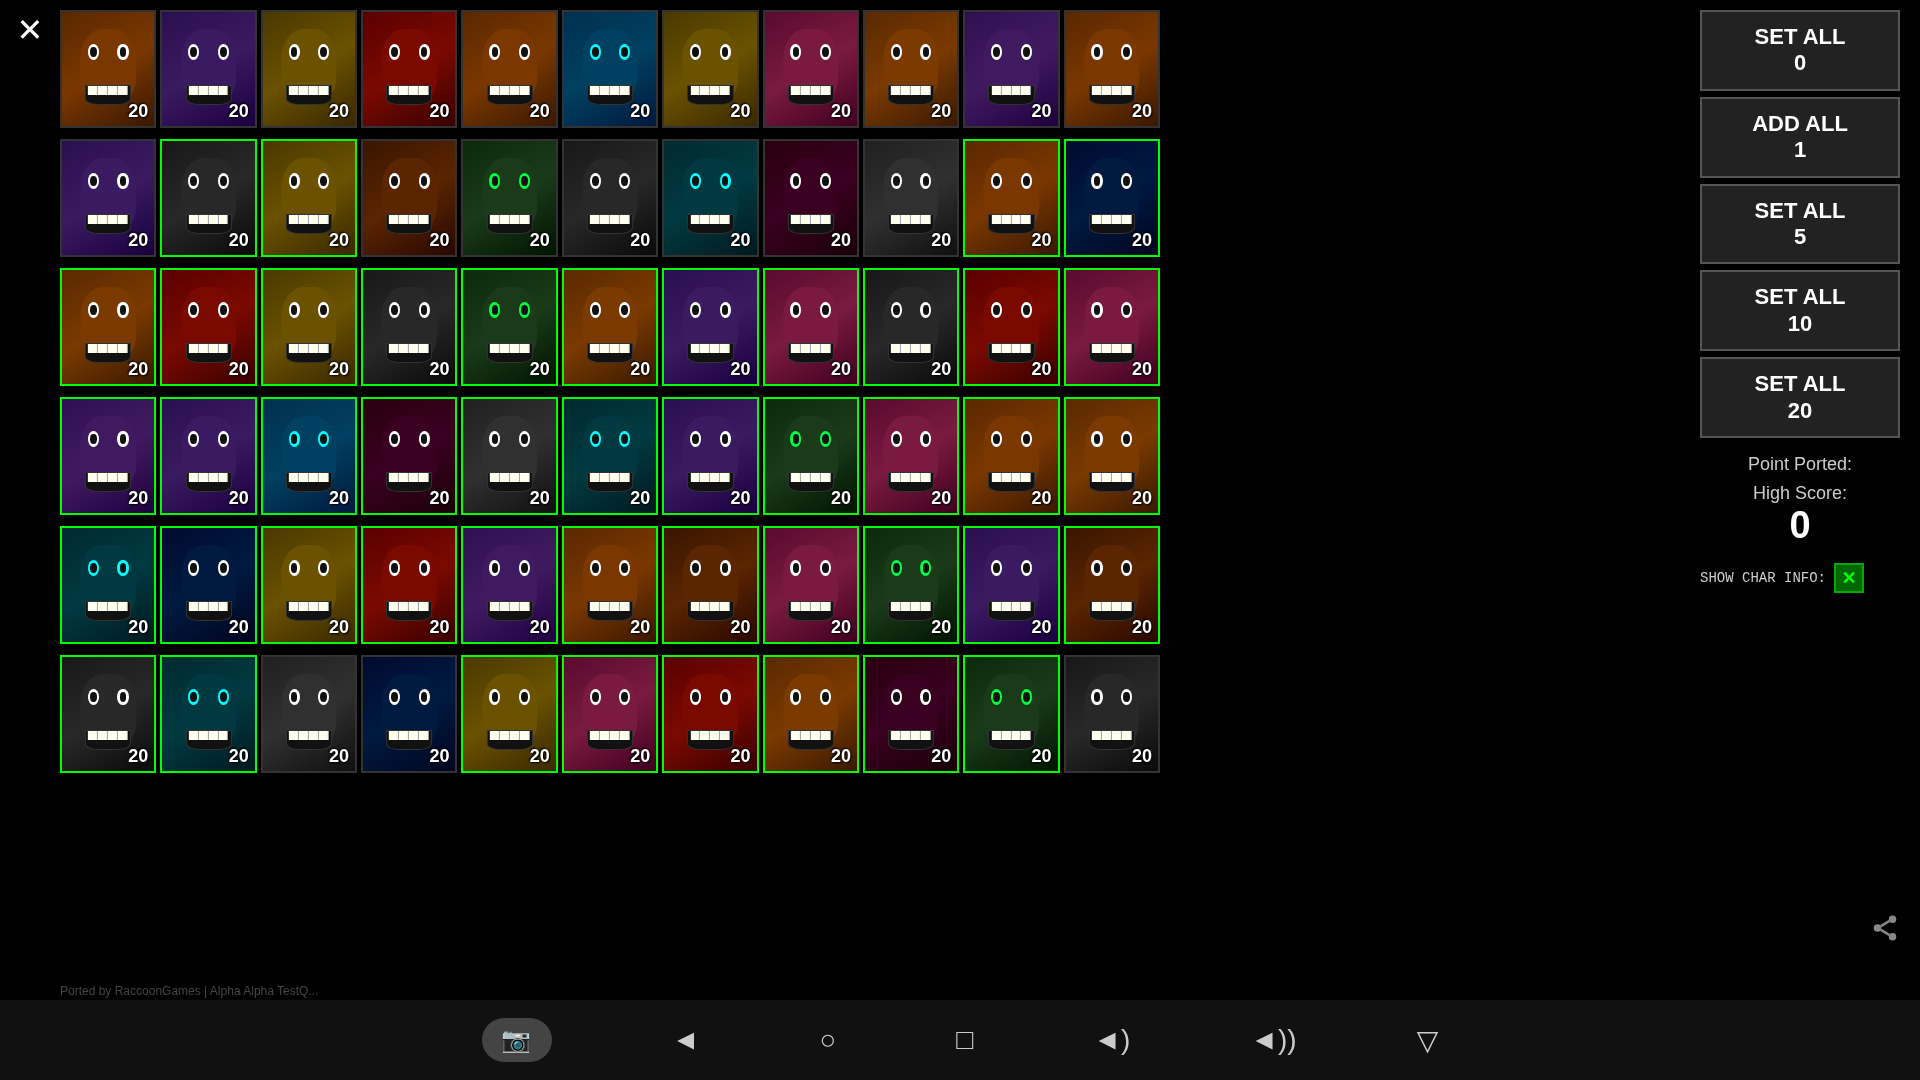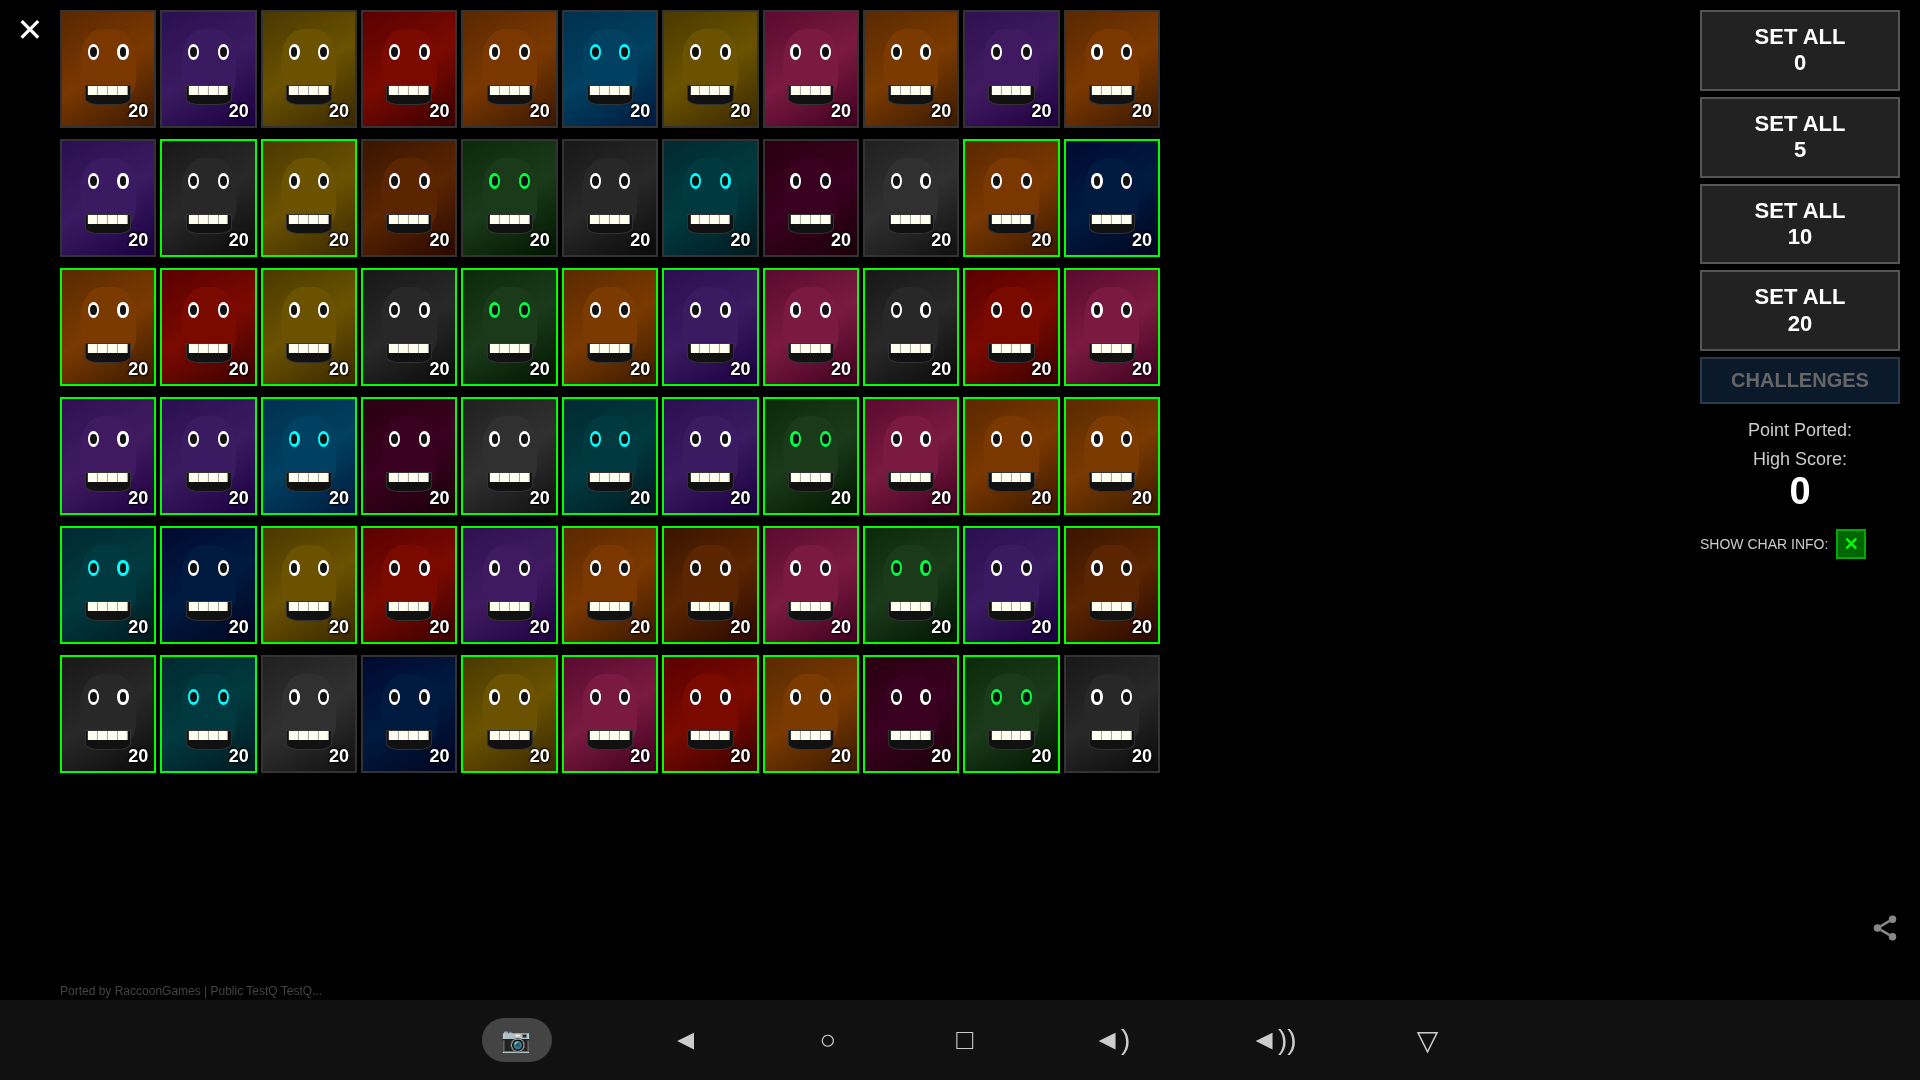--- a/index.html
+++ b/index.html
@@ -1725,53 +1725,54 @@
           </div>
         </div>
       </div>
       <div class="char-count">20</div>
     </div>
   </div>
 
 <div id="right-panel">
   <button class="set-btn" style="white-space:pre-line;">SET ALL
 0</button>
+  <button class="set-btn" style="white-space:pre-line;">ADD ALL
+1</button>
   <button class="set-btn" style="white-space:pre-line;">SET ALL
 5</button>
   <button class="set-btn" style="white-space:pre-line;">SET ALL
 10</button>
   <button class="set-btn" style="white-space:pre-line;">SET ALL
 20</button>
 
-  <button id="challenges-btn">CHALLENGES</button>
 
   <div id="point-value-section">
     <div id="point-value-label">Point Ported:</div>
     <div id="high-score-label">High Score:</div>
     <div id="high-score-num">0</div>
   </div>
 
   <div id="show-char-info">
-    <span style="font-size:14px; color:#ccc;">SHOW CHAR INFO:</span>
+    <span style="font-size:14px; color:#ccc;font-family:Liberation Mono, monospace;">SHOW CHAR INFO:</span>
     <div id="show-char-checkbox">✕</div>
   </div>
 
 </div>
 
 <div id="share-icon">
   <svg width="30" height="30" viewBox="0 0 24 24" fill="#888">
     <circle cx="18" cy="5" r="3"></circle>
     <circle cx="6" cy="12" r="3"></circle>
     <circle cx="18" cy="19" r="3"></circle>
     <line x1="8.59" y1="13.51" x2="15.42" y2="17.49" stroke="#888" stroke-width="2"></line>
     <line x1="15.41" y1="6.51" x2="8.59" y2="10.49" stroke="#888" stroke-width="2"></line>
   </svg>
 </div>
 
-<div id="watermark">Ported by RaccoonGames | Public TestQ TestQ...</div>
+<div id="watermark">Ported by RaccoonGames | Alpha Alpha TestQ...</div>
 
 <div id="bottom-bar">
   <div id="camera-pill">
     <span class="cam-icon">📷</span>
   </div>
   <span class="nav-icon">◄</span>
   <span class="nav-icon">○</span>
   <span class="nav-icon">□</span>
   <span class="nav-icon">◄)</span>
   <span class="nav-icon">◄))</span>

